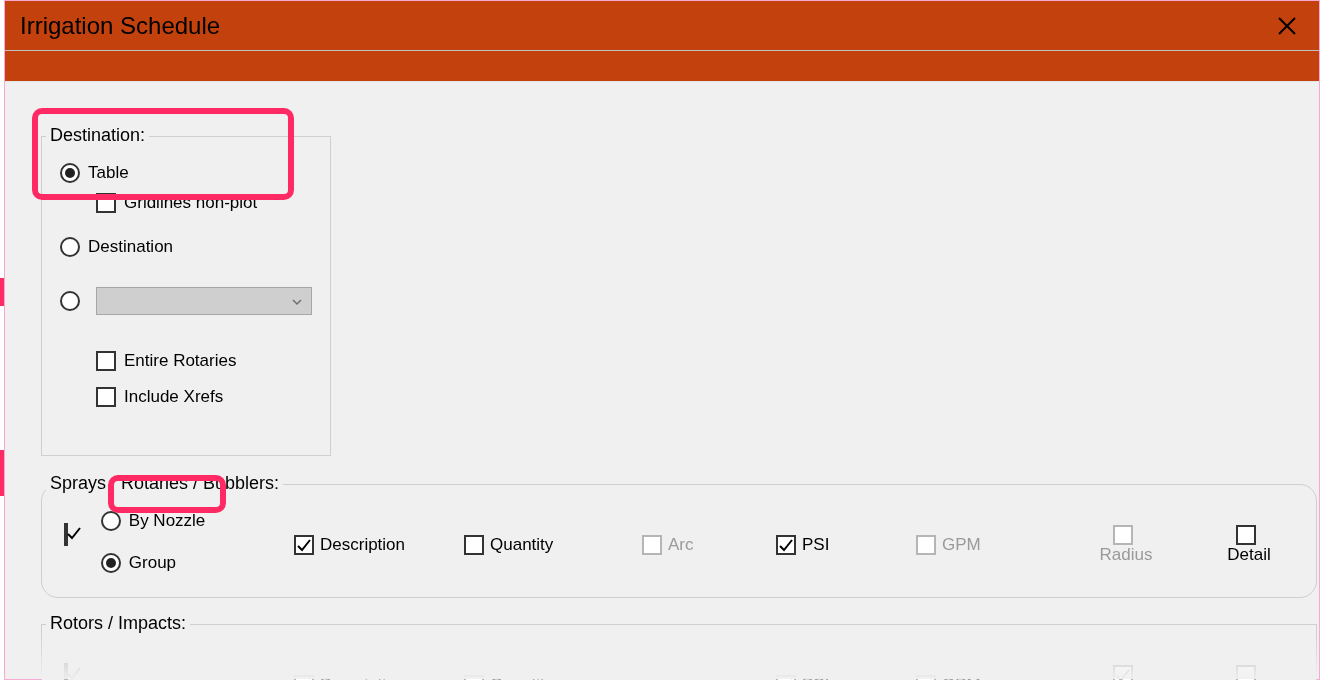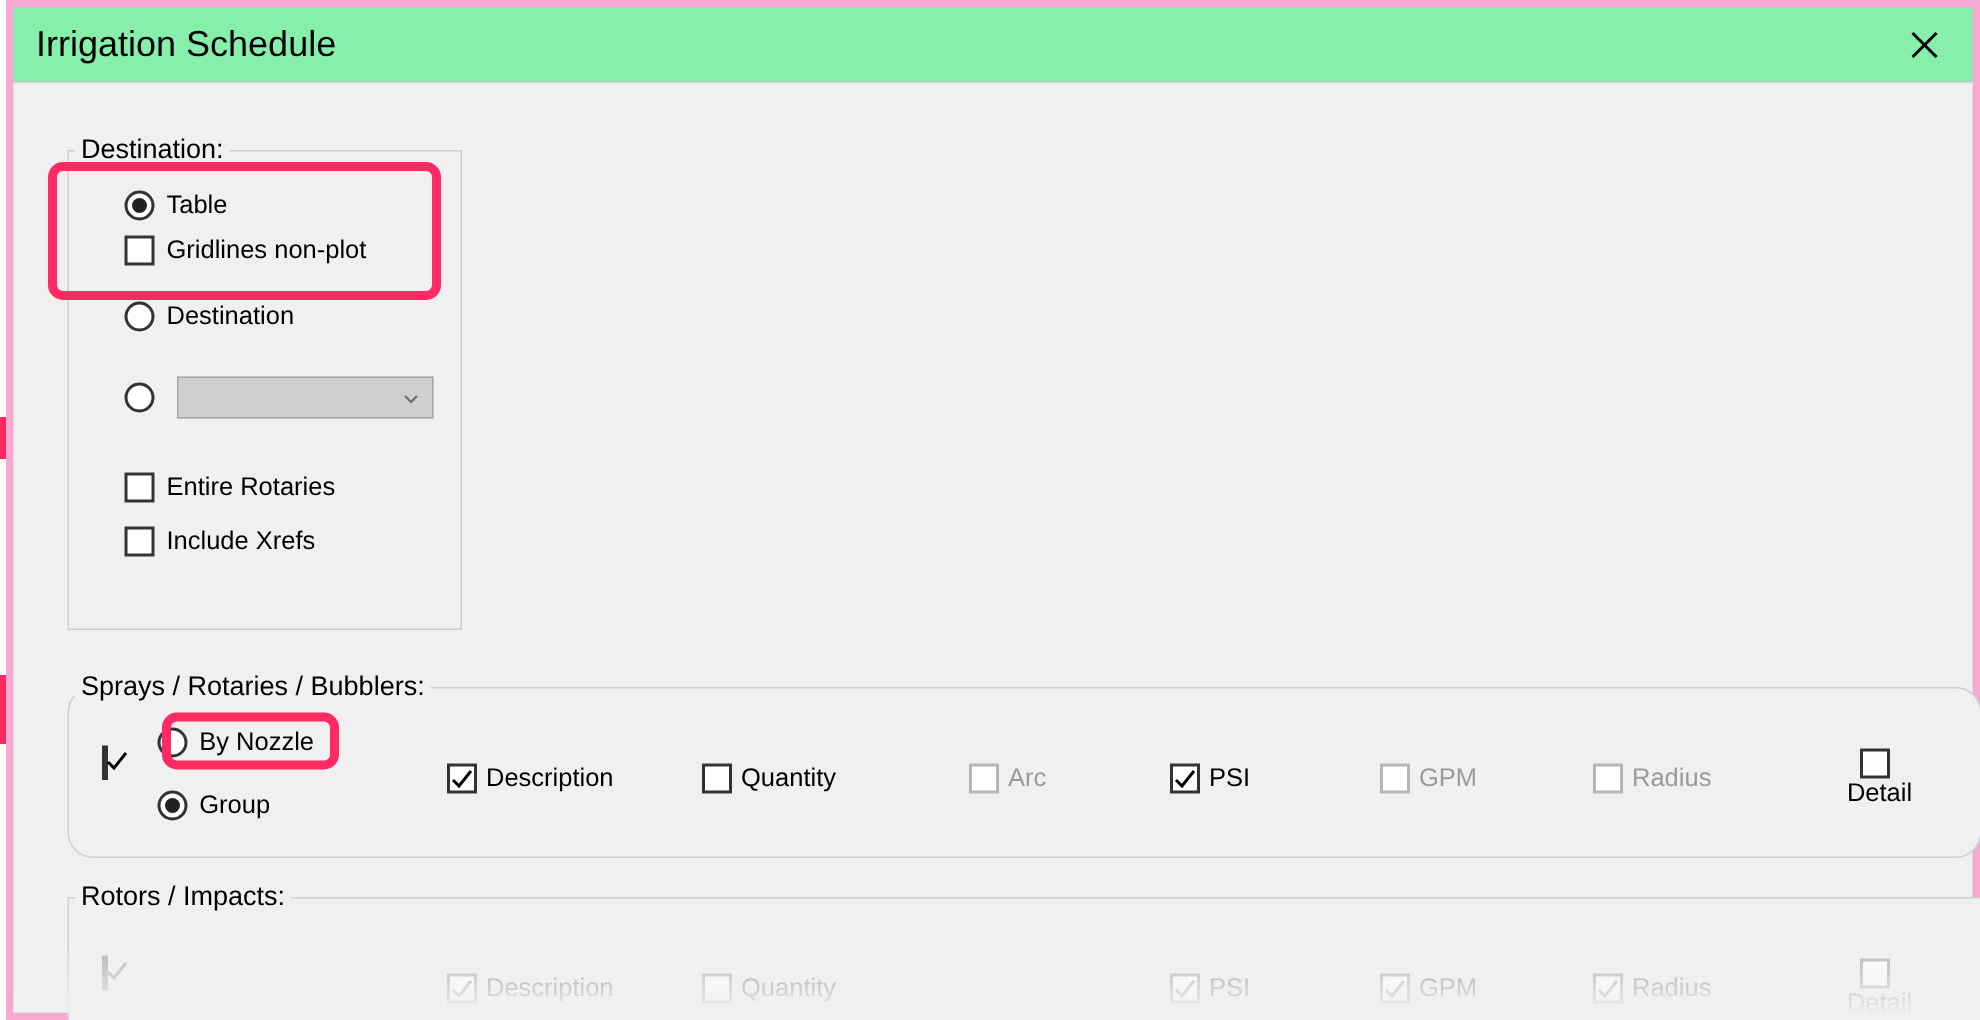--- a/index.html
+++ b/index.html
@@ -18,23 +18,23 @@
     width: 4px;
     background: #fff;
   }
   .left-edge .pink-seg {
     position: absolute; left: 0; width: 4px;
     background: #ff2a64;
   }
   .window {
     position: absolute;
     left: 4px; top: 0; right: 0; bottom: 0;
-    border: 5px solid #f9a8d4;
-    background: #86efac;
-    display: flex; flex-direction: column;
+    border: 1px solid #f9a8d4;
+    background: #c2410c;
+    display: flex; flex-direction: column; gap: 30px;
   }
   .titlebar {
     height: 50px;
     display: flex; align-items: center;
     padding: 0 14px 0 15px;
     font-size: 24px;
     border-bottom: 1px solid #bfbfbf;
   }
   .titlebar .title { flex: 1; }
   .close-btn {
@@ -56,22 +56,22 @@
   }
   .groupbox .legend {
     position: absolute;
     top: -12px; left: 4px;
     padding: 0 4px;
     background: #f0f0f0;
     font-size: 18px;
   }
   
   .grp-dest {
-    left: 36px; top: 44px;
-    width: 263px; height: 320px; padding-left: 19px;
+    left: 36px; top: 54px;
+    width: 290px; height: 320px;
   }
   .dest-inner {
     padding: 26px 18px 10px 18px;
   }
   .row { display: flex; align-items: center; }
   .radio {
     width: 20px; height: 20px;
     border: 2px solid #333;
     border-radius: 50%;
     margin-right: 8px;
@@ -93,21 +93,21 @@
     position: relative;
     flex: 0 0 20px;
     background: #fff;
   }
   .checkbox.checked svg { display: block; }
   .checkbox svg { display: none; position: absolute; left: -1px; top: -1px; }
   .checkbox.disabled, .radio.disabled {
     border-color: #b5b5b5;
   }
   .label.disabled { color: #9a9a9a; }
-  .indent { }
+  .indent { margin-left: 36px; }
   .dropdown-disabled {
     height: 28px; width: 260px;
     background: #cfcfcf;
     border: 1px solid #a6a6a6;
     position: relative;
   }
   .dropdown-disabled .chev {
     position: absolute; right: 8px; top: 8px;
   }
   .highlight-box {
@@ -150,21 +150,21 @@
     left: 0; right: 0; bottom: 0; height: 46px;
     background: linear-gradient(to bottom, rgba(240,240,240,0) 0%, rgba(240,240,240,0.95) 100%);
     pointer-events: none;
   }
   .spacer-desc { width: 230px; }
   .w-desc  { width: 170px; }
   .w-qty   { width: 178px; }
   .w-arc   { width: 134px; }
   .w-psi   { width: 140px; }
   .w-gpm   { width: 142px; }
-  .w-rad   { width: 136px; }
+  .w-rad   { width: 136px; flex-direction: column; }
   .w-det   { width: 110px; flex-direction: column; }
 </style>
 </head>
 <body>
 
 <div class="left-edge">
   <div class="pink-seg" style="top:278px;height:28px;"></div>
   <div class="pink-seg" style="top:450px;height:46px;"></div>
 </div>
 

